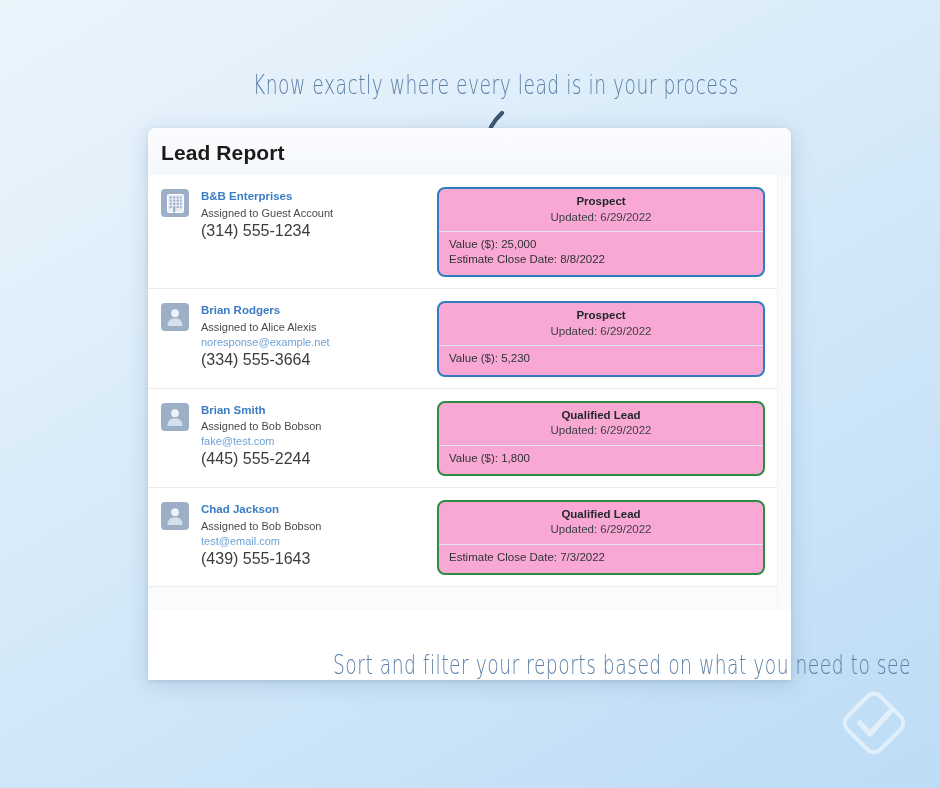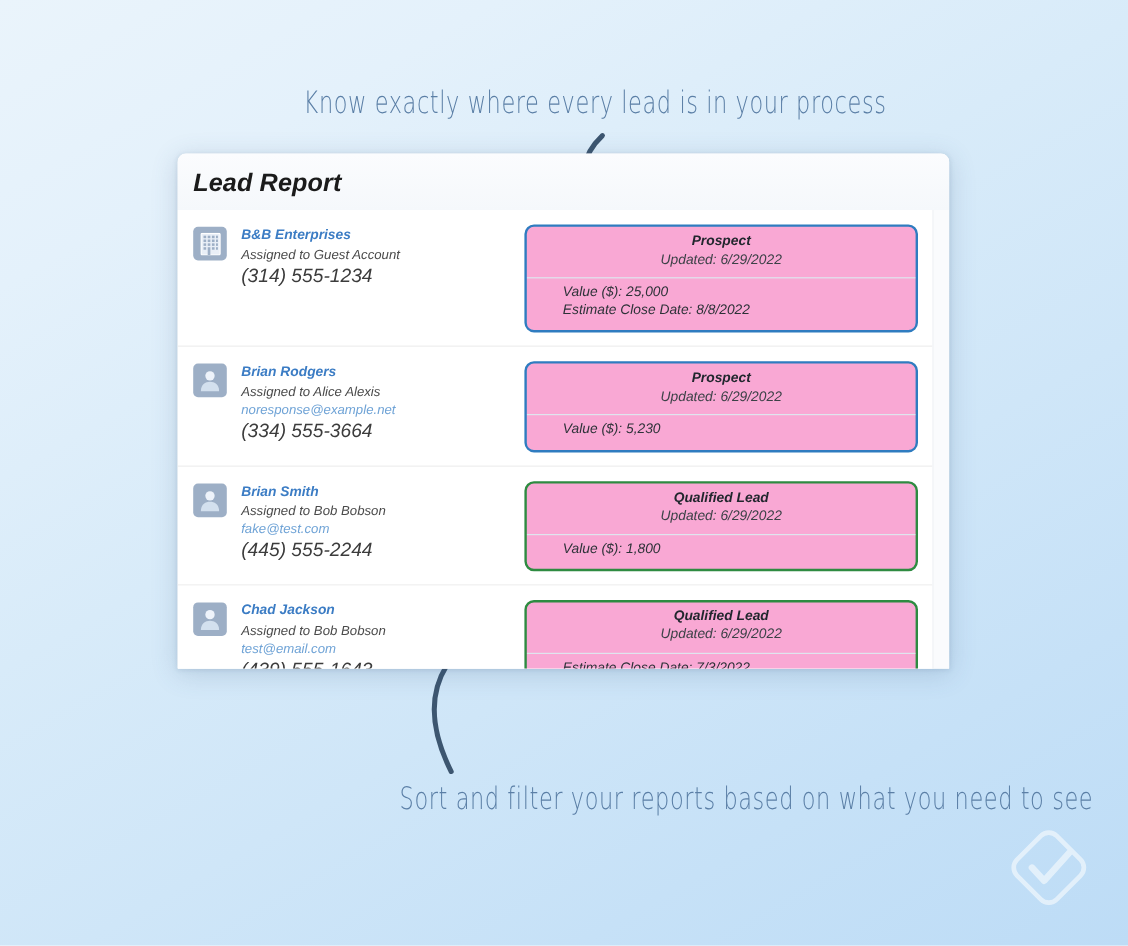--- a/index.html
+++ b/index.html
@@ -41,27 +41,26 @@
 
   
   .arrow-svg { position: absolute; pointer-events: none; }
   #arrow-top-svg  { left: 470px; top: 108px; }
   #arrow-bottom-svg { left: 330px; top: 485px; }
 
   
   #app-window {
     position: absolute;
     left: 148px; top: 128px;
-    width: 643px; height: 429px;
+    width: 643px; height: 552px;
     background: #ffffff;
     border-radius: 7px 7px 0 0;
     box-shadow: 0 4px 22px rgba(60,90,130,0.20),
                 0 1px 4px rgba(60,90,130,0.14);
     overflow: hidden;
-    font-style: italic;
   }
   #window-header {
     height: 47px;
     background: linear-gradient(180deg,#fbfcfe 0%,#f5f8fb 100%);
     position: relative;
   }
   #page-title {
     position: absolute;
     left: 13px; top: 13px;
     font-size: 21px;
@@ -156,21 +155,20 @@
   }
   .stage-updated {
     text-align: center;
     font-size: 11.5px;
     color: #3c4147;
     line-height: 1.35;
   }
   .card-body {
     padding: 5px 10px 8px;
     line-height: 1.32;
-    margin-left: 20px;
   }
   .card-metric {
     font-size: 11.5px;
     color: #2d3238;
   }
 
   
   #scrollbar-track {
     position: absolute;
     right: 0; top: 0;

